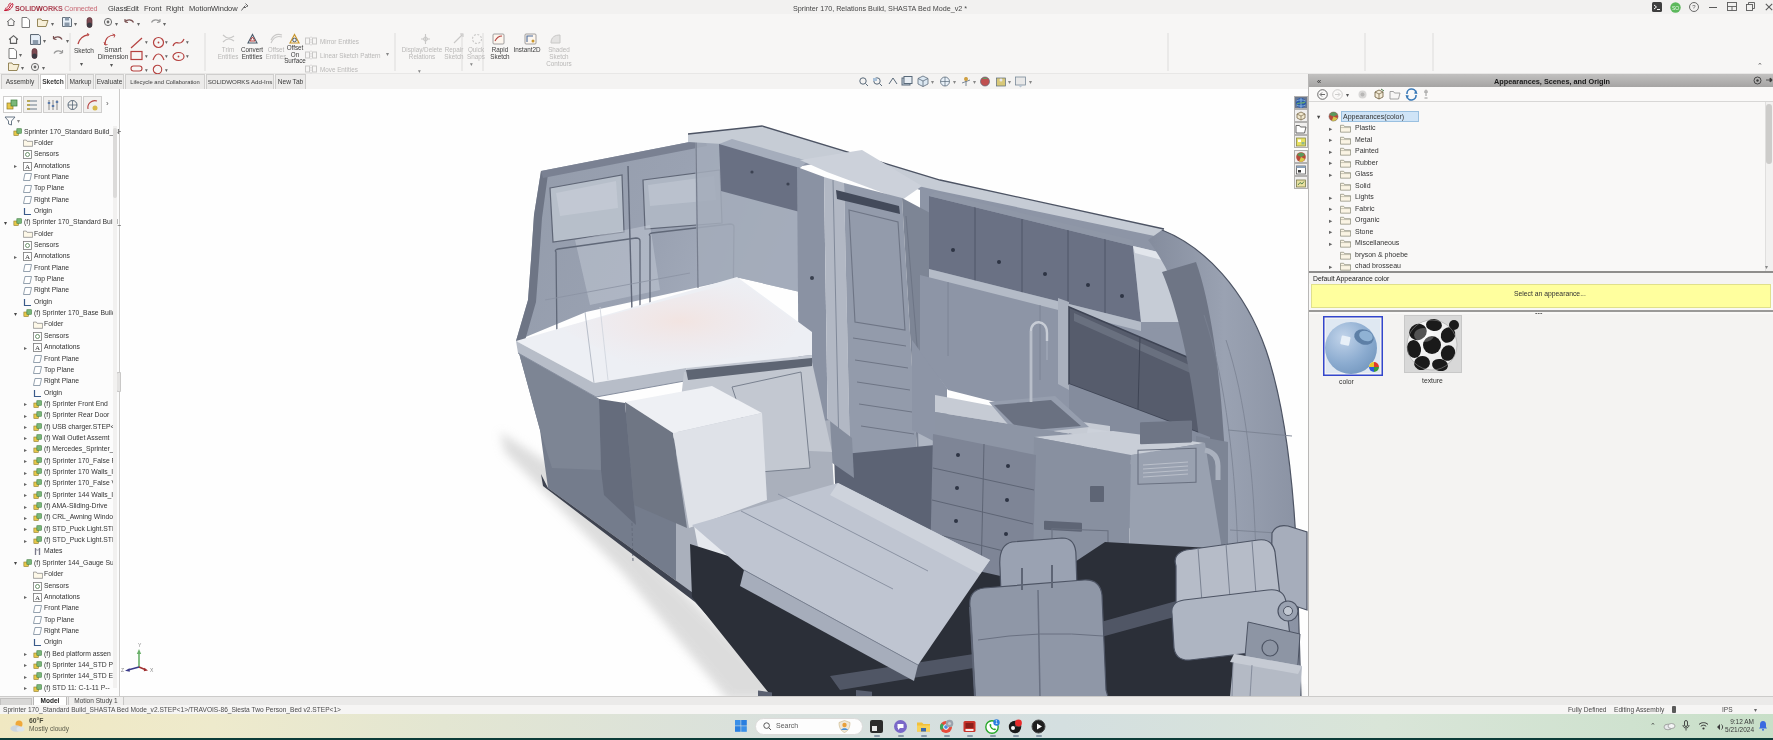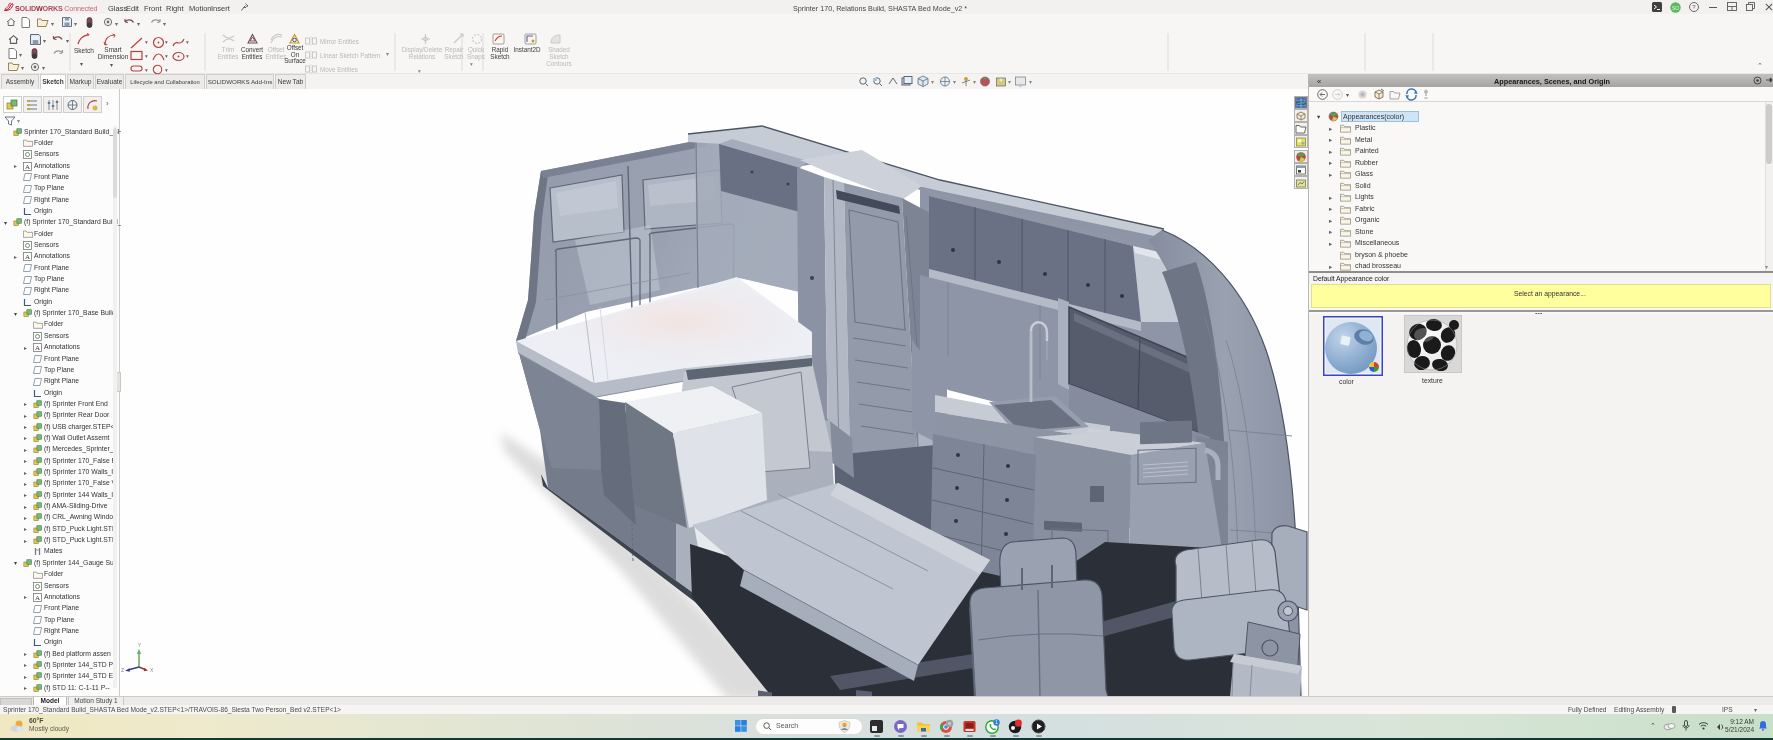--- a/index.html
+++ b/index.html
@@ -23,21 +23,21 @@
 <svg class="abs" style="left:3px;top:2px" width="11" height="10" viewBox="0 0 11 10">
         <path d="M1.5 8 C5 8 7 6 7.5 3 L9.5 1.5 L10 2 C9.5 6.5 6 9 1.5 8.5 Z" fill="none" stroke="#c41230" stroke-width="1"></path>
         <path d="M2 6.5 C4.5 6 5.5 4.5 6 2 L8 1" fill="none" stroke="#c41230" stroke-width="0.8"></path>
       </svg>
 <div class="t" style="left:15px;top:3.5px;font-size:7.2px;color:#9b2335;font-weight:normal;letter-spacing:-0.2px;"><b>S<span style="color:#b04a5a">OLID</span>W<span style="color:#b04a5a">ORKS</span></b> <span style="color:#c96974">Connected</span></div>
 <div class="t" style="left:108px;top:4px;font-size:7.5px;color:#3b3b3b;font-weight:normal;">Glass</div>
 <div class="t" style="left:126px;top:4px;font-size:7.5px;color:#3b3b3b;font-weight:normal;">Edit</div>
 <div class="t" style="left:144px;top:4px;font-size:7.5px;color:#3b3b3b;font-weight:normal;">Front</div>
 <div class="t" style="left:166px;top:4px;font-size:7.5px;color:#3b3b3b;font-weight:normal;">Right</div>
 <div class="t" style="left:189px;top:4px;font-size:7.5px;color:#3b3b3b;font-weight:normal;">Motion</div>
-<div class="t" style="left:211px;top:4px;font-size:7.5px;color:#3b3b3b;font-weight:normal;">Insert</div>
+<div class="t" style="left:211px;top:4px;font-size:7.5px;color:#3b3b3b;font-weight:normal;">Window</div>
 <svg class="abs" style="left:241px;top:3px" width="8" height="8" viewBox="0 0 8 8">
         <path d="M4.5 0.5 L7 3 L5.5 3.5 L4 5 L3 4 L0.5 7.5 M3 4 L4.5 2.5" stroke="#555" stroke-width="0.9" fill="none"></path>
       </svg>
 <div class="t" style="left:793px;top:3.5px;font-size:7.2px;color:#464646;font-weight:normal;">Sprinter 170, Relations Build, SHASTA  Bed Mode_v2 *</div>
 <svg class="abs" style="left:1652px;top:2px" width="10" height="10" viewBox="0 0 10 10">
         <rect x="0" y="0" width="10" height="10" rx="1.5" fill="#3f3f3f"></rect>
         <path d="M2 3 L4.5 5 L2 7 M5 7.5 L8 7.5" stroke="#fff" stroke-width="1" fill="none"></path>
       </svg>
 <svg class="abs" style="left:1670px;top:1.5px" width="11" height="11" viewBox="0 0 11 11">
         <circle cx="5.5" cy="5.5" r="5.2" fill="#5cb85c"></circle>

